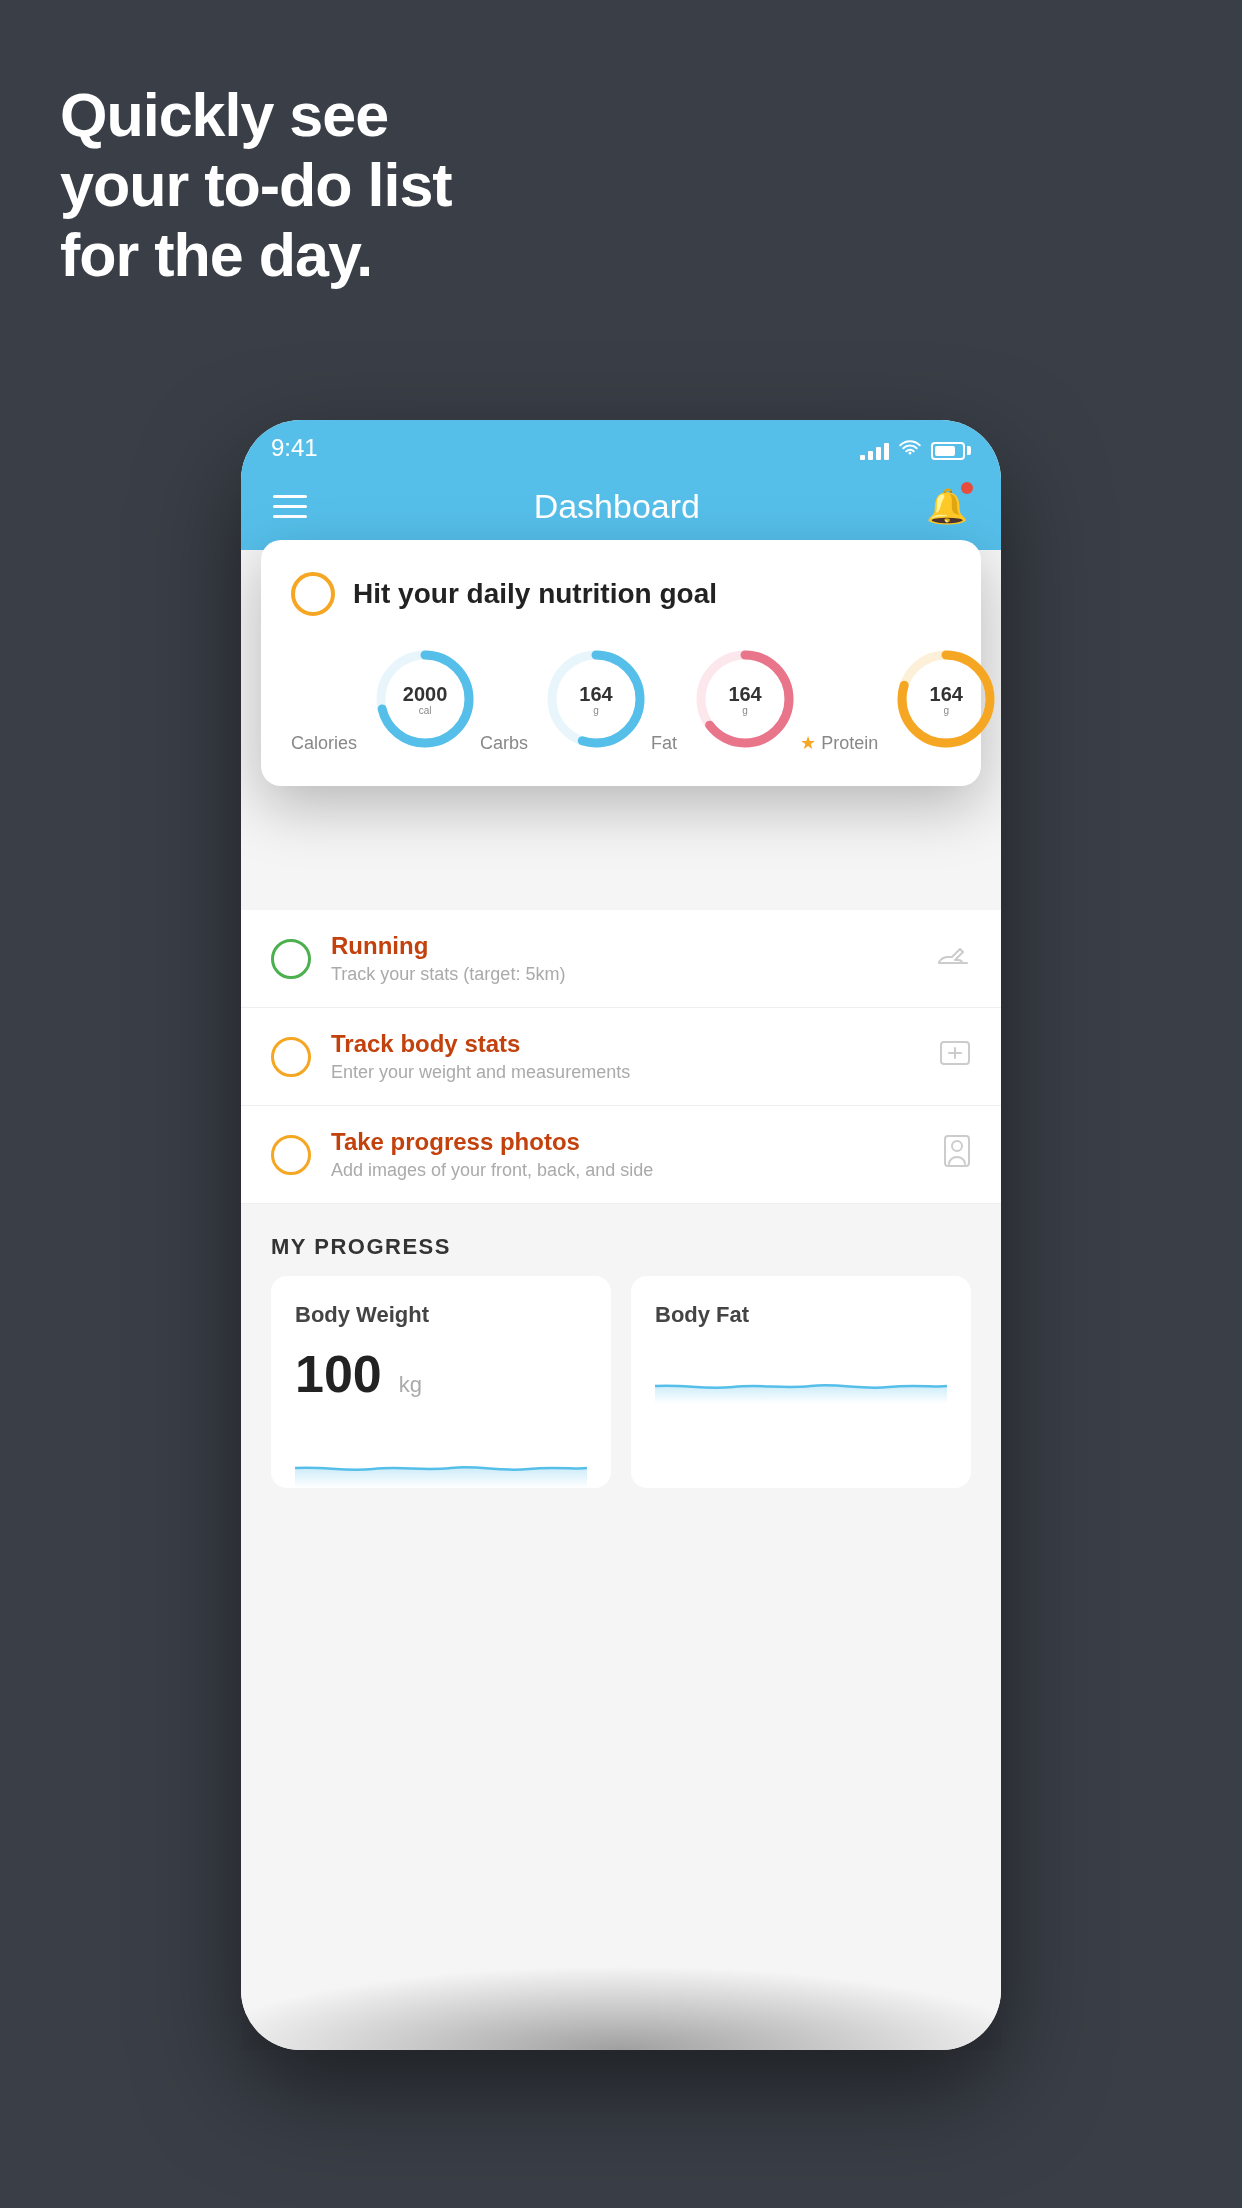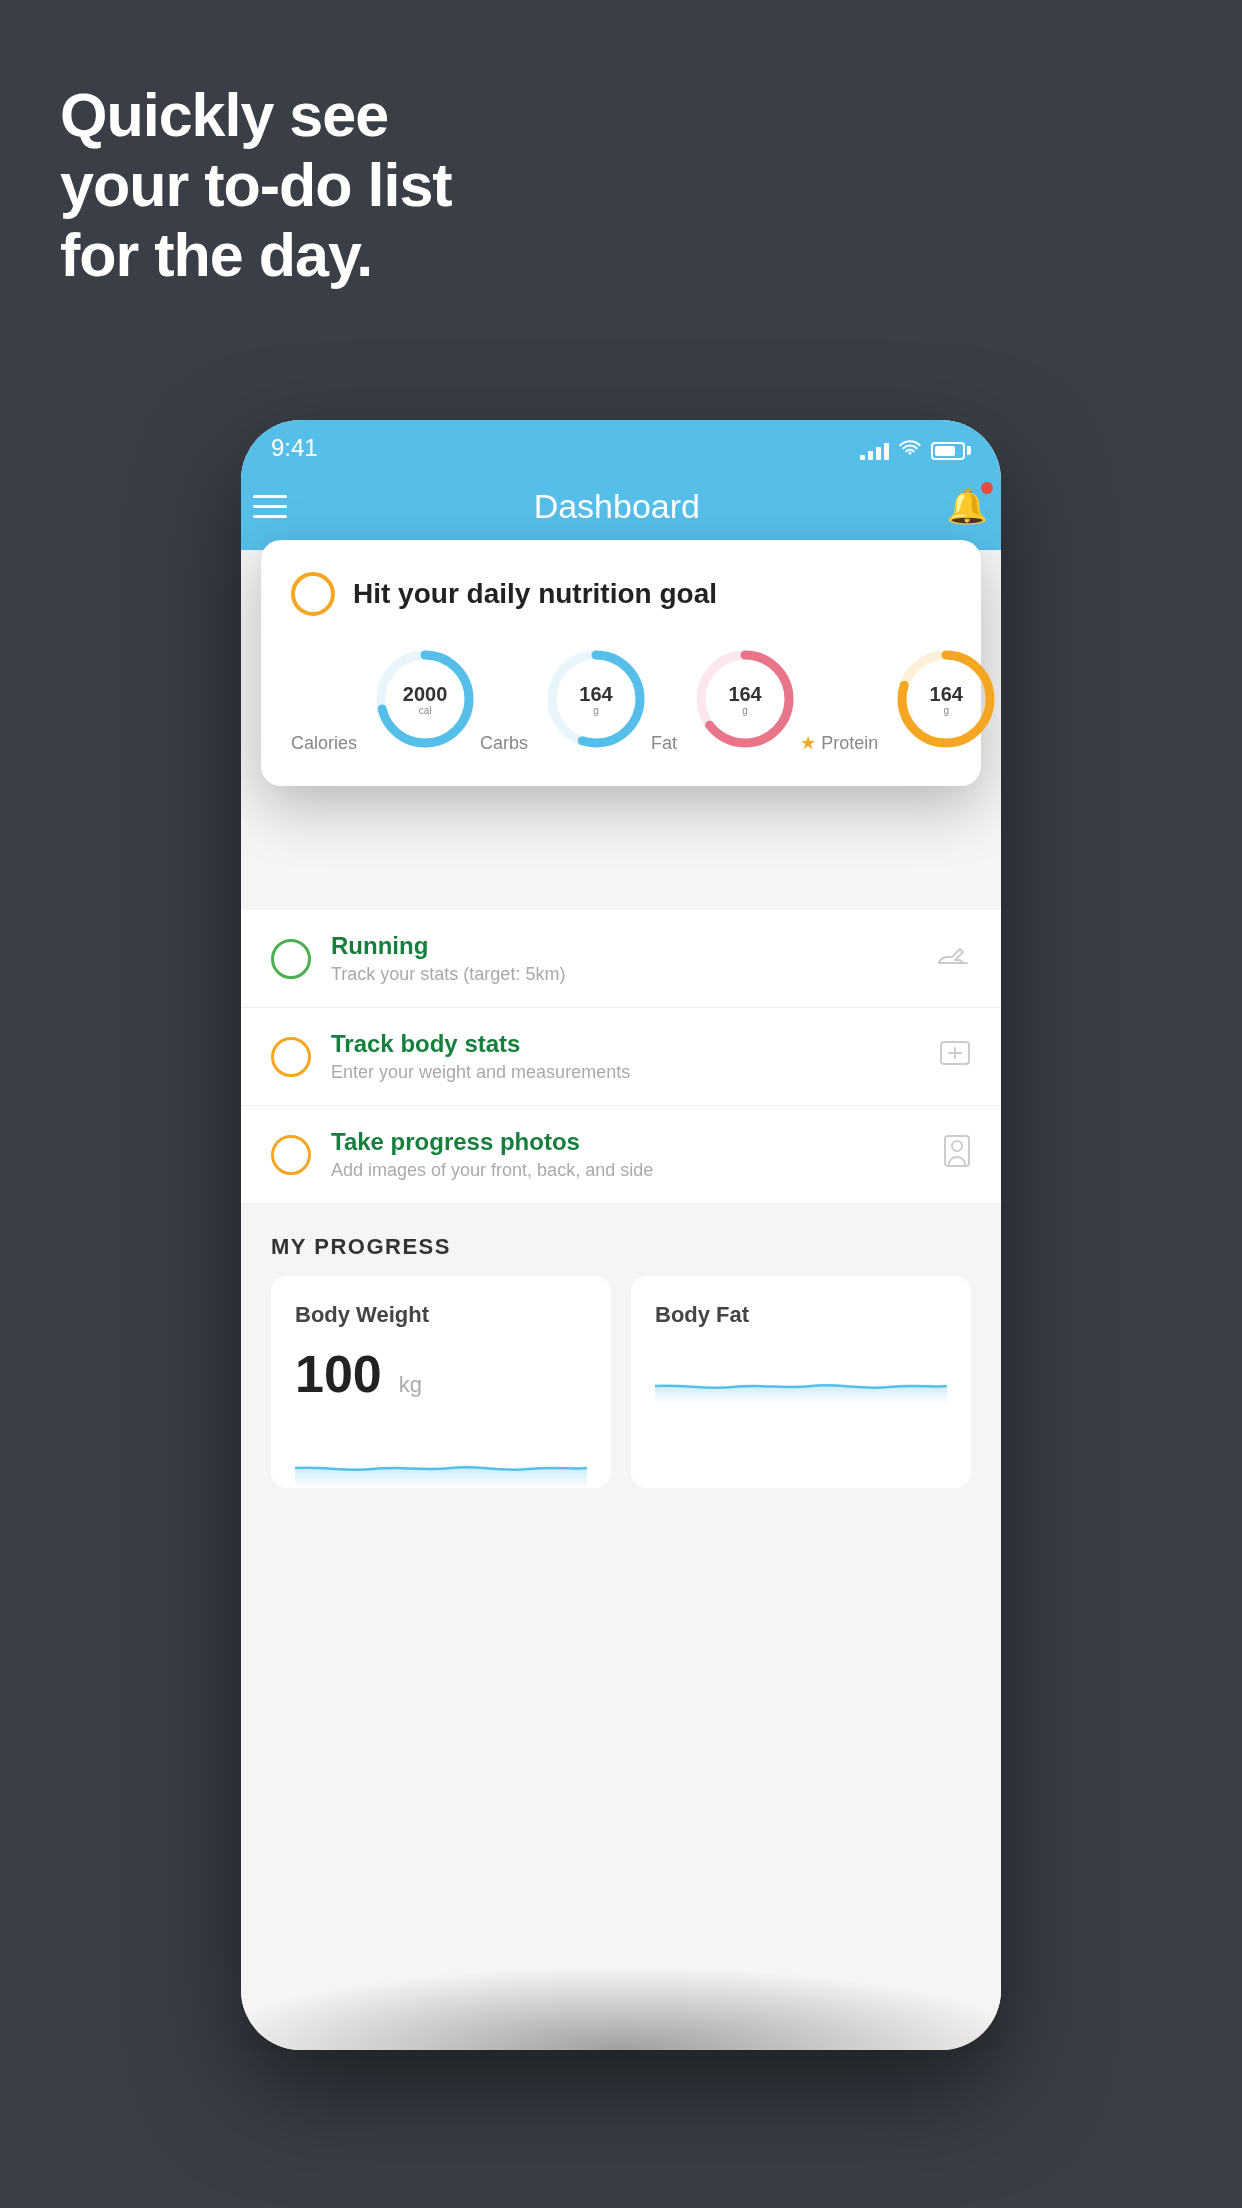--- a/index.html
+++ b/index.html
@@ -58,21 +58,21 @@
       align-items: center;
       gap: 10px;
     }
 
     
     .nav-bar {
       background: #55bfea;
       display: flex;
       justify-content: space-between;
       align-items: center;
-      padding: 16px 12px 24px;
+      padding: 16px 32px 24px;
     }
 
     .nav-title {
       color: #ffffff;
       font-size: 34px;
       font-weight: 500;
     }
 
     .hamburger {
       display: flex;
@@ -247,21 +247,21 @@
       background: transparent;
     }
 
     .todo-text {
       flex: 1;
     }
 
     .todo-main {
       font-size: 24px;
       font-weight: 600;
-      color: #15803d;
+      color: #c2410c;
     }
 
     .todo-sub {
       font-size: 18px;
       color: #aaa;
       margin-top: 4px;
     }
 
     .todo-icon {
       font-size: 28px;

